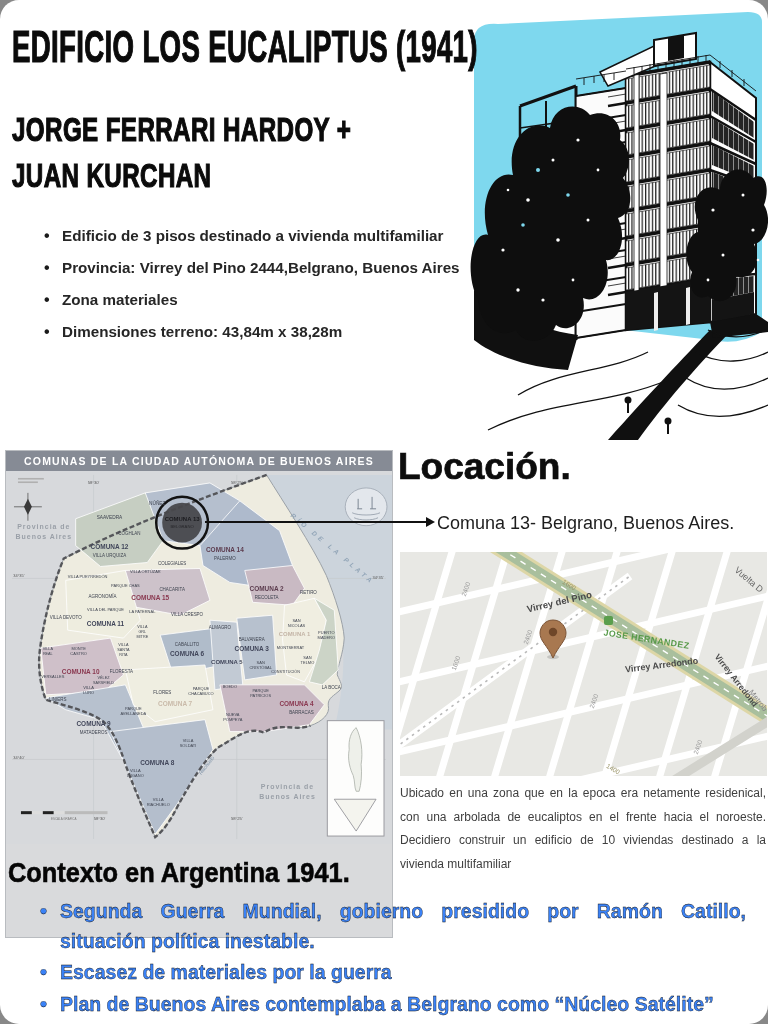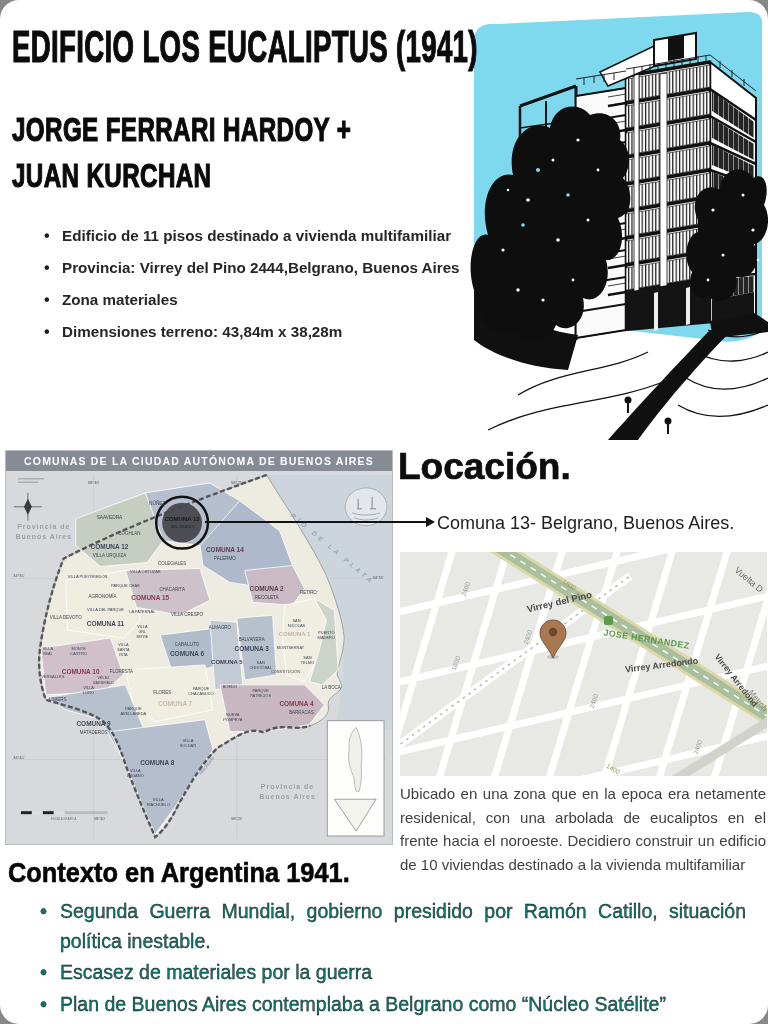--- a/index.html
+++ b/index.html
@@ -10,39 +10,39 @@
   .marker{font-weight:900;color:#0b0b0b;white-space:nowrap;
           -webkit-text-stroke:1.1px #0b0b0b;letter-spacing:0.5px;}
   #main-title{left:12px;top:22px;font-size:40px;transform:scale(0.69,1.12);transform-origin:left top;z-index:5;}
   #author-1{left:12px;top:110px;font-size:31px;transform:scale(0.78,1.1);transform-origin:left top;z-index:5;}
   #author-2{left:12px;top:156px;font-size:31px;transform:scale(0.78,1.1);transform-origin:left top;z-index:5;}
   #top-bullets{left:44px;top:226px;width:424px;margin:0;padding:0;list-style:none;}
   #top-bullets li{position:relative;padding-left:18px;margin-bottom:13px;
       font-size:15.2px;font-weight:700;color:#262626;line-height:19px;}
   #top-bullets li::before{content:"•";position:absolute;left:0;top:0;font-size:16px;color:#1a1a1a;}
   #illustration{left:458px;top:0;width:310px;height:440px;z-index:1;}
-  #comuna-map{left:5px;top:450px;width:388px;height:395px;border:1px solid #b9bcc0;box-sizing:border-box;background:#d9dadc;}
+  #comuna-map{left:5px;top:450px;width:388px;height:488px;border:1px solid #b9bcc0;box-sizing:border-box;background:#d9dadc;}
   #map-header{position:absolute;left:0;top:0;width:100%;height:20px;background:#868b95;
       display:flex;align-items:center;justify-content:center;}
   #map-header span{color:#fff;font-size:10.5px;font-weight:700;letter-spacing:1.2px;}
   #map-svg{position:absolute;left:0;top:20px;}
   #locacion-heading{left:398px;top:446px;font-size:37px;font-weight:800;color:#0d0d0d;
       -webkit-text-stroke:0.7px #0d0d0d;z-index:4;}
   #callout-line{left:205px;top:521px;width:221px;height:2.2px;background:#111;z-index:6;}
   #callout-arrowhead{left:426px;top:517px;width:0;height:0;border-left:9px solid #111;
       border-top:5px solid transparent;border-bottom:5px solid transparent;z-index:6;}
   #callout-text{left:437px;top:513px;font-size:18px;color:#1d1d1d;z-index:6;text-align:right;}
   #street-map{left:400px;top:552px;width:367px;height:224px;z-index:2;}
-  #location-desc{left:400px;top:782px;width:366px;font-size:15px;line-height:23.5px;
+  #location-desc{left:400px;top:782px;width:366px;font-size:12px;line-height:23.5px;
       color:#3f3f3f;text-align:justify;}
   #context-heading{left:8px;top:858px;font-size:27px;font-weight:800;color:#050505;
       -webkit-text-stroke:0.6px #050505;transform:scaleX(0.94);transform-origin:left top;white-space:nowrap;}
   #context-bullets{left:40px;top:897px;width:706px;margin:0;padding:0;list-style:none;}
   #context-bullets li{position:relative;padding-left:20px;margin-bottom:2px;font-size:19.5px;
-      font-weight:400;color:#0f766e;line-height:29.5px;text-align:justify;-webkit-text-stroke:0.35px #0e0e0e;}
+      font-weight:700;color:#3b82f6;line-height:29.5px;text-align:justify;-webkit-text-stroke:0.35px #0e0e0e;}
   #context-bullets li::before{content:"•";position:absolute;left:0;top:0;font-size:20px;}
   svg{display:block;font-family:"Liberation Sans",sans-serif;}
 </style>
 </head>
 <body>
 
 <div id="page">
 
   <div id="illustration" class="abs">
     <svg width="310" height="440" viewBox="0 0 310 440">
@@ -160,21 +160,21 @@
           <path d="M210,424 L210,434"></path>
       </g>
     </svg>
   </div>
 
   <div id="main-title" class="abs marker">EDIFICIO LOS EUCALIPTUS (1941)</div>
   <div id="author-1" class="abs marker">JORGE FERRARI HARDOY +</div>
   <div id="author-2" class="abs marker">JUAN KURCHAN</div>
 
   <ul id="top-bullets" class="abs">
-    <li>Edificio de 11 pisos destinado a vivienda multifamiliar</li>
+    <li>Edificio de 3 pisos destinado a vivienda multifamiliar</li>
     <li>Provincia: Virrey del Pino 2444,Belgrano, Buenos Aires</li>
     <li>Zona materiales</li>
     <li>Dimensiones terreno: 43,84m x 38,28m</li>
   </ul>
 
   <div id="comuna-map" class="abs">
     <div id="map-header">
       <span>COMUNAS DE LA CIUDAD AUTÓNOMA DE BUENOS AIRES</span>
     </div>
     <svg id="map-svg" width="386" height="373" viewBox="0 0 388 375">

